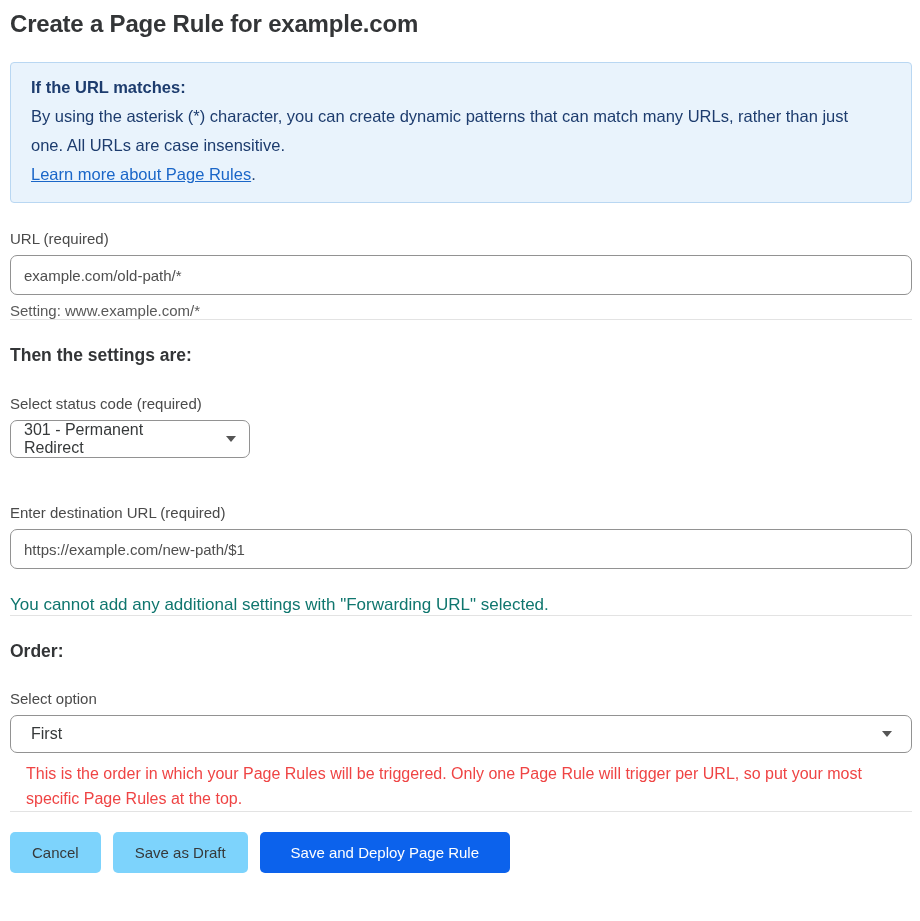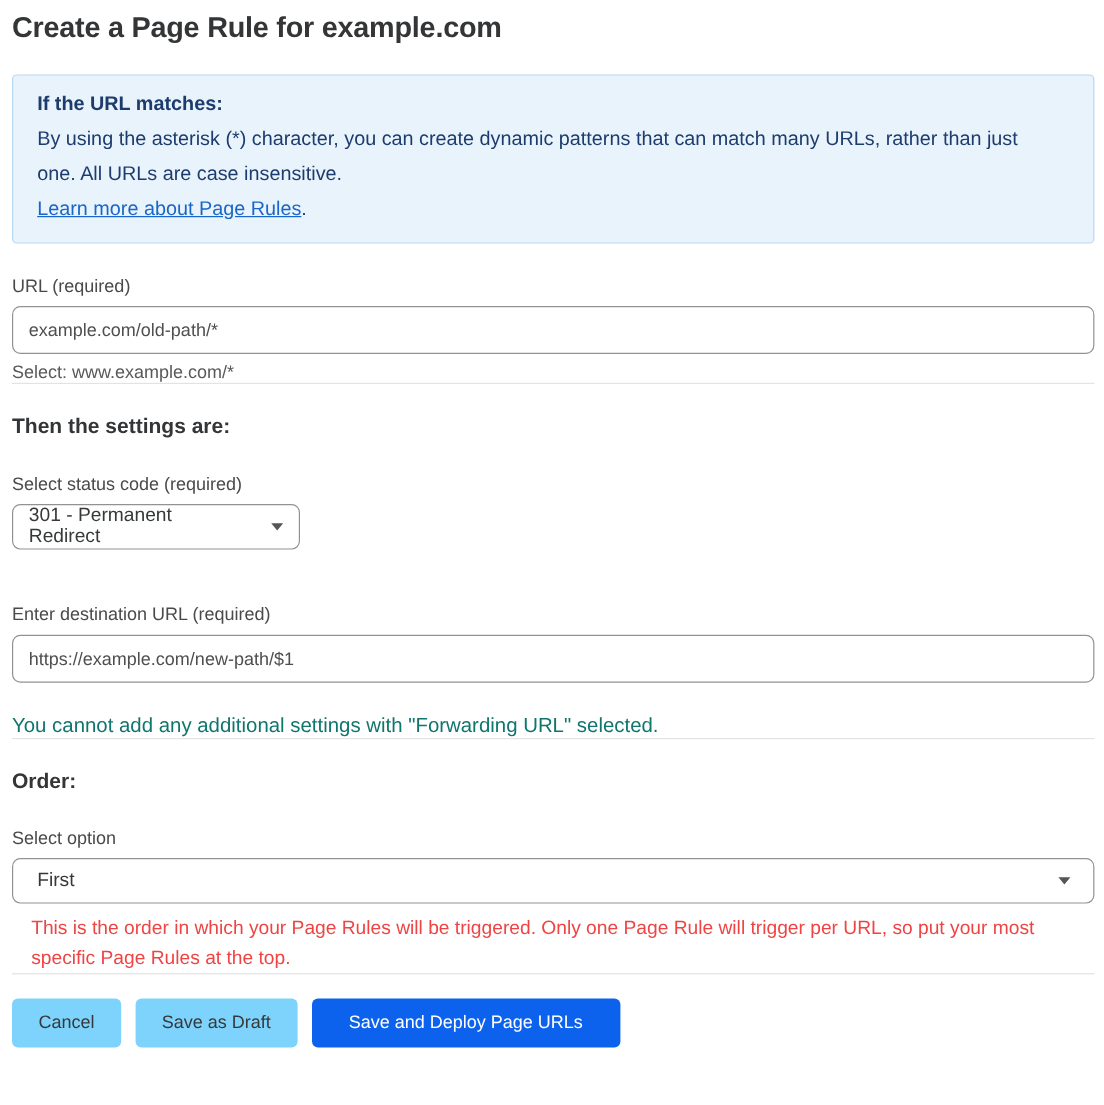--- a/index.html
+++ b/index.html
@@ -202,21 +202,21 @@
 
     <div class="info-box">
       <div class="info-heading">If the URL matches:</div>
       <div class="info-body">By using the asterisk (*) character, you can create dynamic patterns that can match many URLs, rather than just one. All URLs are case insensitive.</div>
       <div class="info-link-line"><a class="info-link">Learn more about Page Rules</a><span class="info-period">.</span></div>
     </div>
 
     <div class="url-section">
       <label class="field-label">URL (required)</label>
       <input class="text-input" type="text" value="example.com/old-path/*" style="">
-      <div class="hint">Select: www.example.com/*</div>
+      <div class="hint">Setting: www.example.com/*</div>
     </div>
 
     <hr class="divider divider-1">
 
     <h2 class="section-heading">Then the settings are:</h2>
 
     <div class="selects-row">
       <div class="select-group status">
         <label class="field-label">Select status code (required)</label>
         <div class="pill-select">
@@ -244,17 +244,17 @@
         <span class="caret"></span>
       </div>
     </div>
     <p class="help">This is the order in which your Page Rules will be triggered. Only one Page Rule will trigger per URL, so put your most specific Page Rules at the top.</p>
 
     <hr class="divider divider-3">
 
     <div class="actions">
       <button class="btn gray">Cancel</button>
       <button class="btn gray">Save as Draft</button>
-      <button class="btn blue">Save and Deploy Page URLs</button>
+      <button class="btn blue">Save and Deploy Page Rule</button>
     </div>
 
   </div>
 </div>
 
 </body></html>

